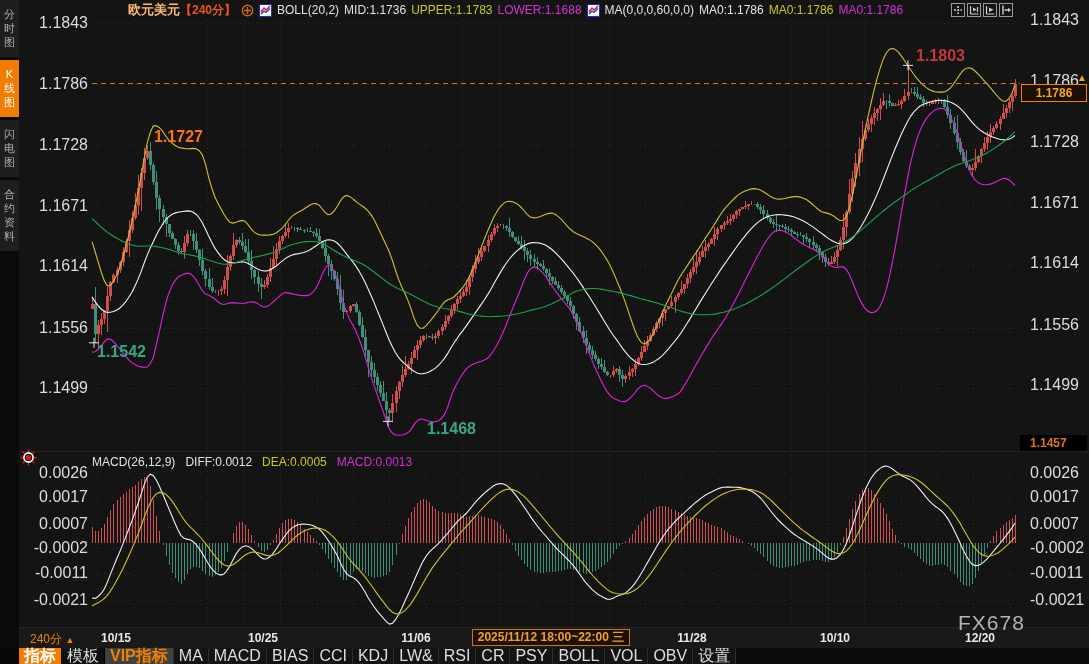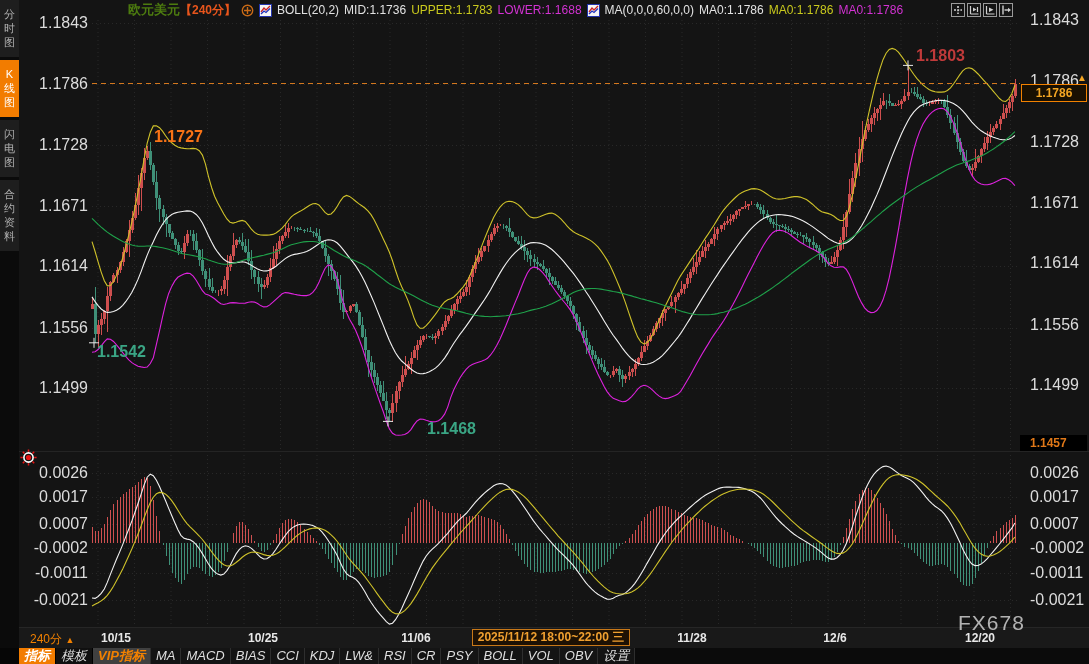--- a/index.html
+++ b/index.html
@@ -12,21 +12,21 @@
   
   #sidebar { position:absolute; left:0; top:0; width:19px; height:648px; background:#0b0b0b; z-index:5; }
   .side-tab { width:19px; color:#b0b0b0; background:#1e1e1e; font-size:11px; line-height:14px;
               text-align:center; padding:7px 0 8px 0; margin-bottom:3px; cursor:pointer; }
   .side-tab b { display:block; font-weight:inherit; }
   .side-tab.active { background:#f27c00; color:#ffffff; }
 
   
   #legend { position:absolute; left:92px; top:2px; height:16px; z-index:6; font-size:12px;
             white-space:nowrap; display:flex; align-items:center; gap:5px; }
-  #legend .sym { color:#4d7c0f; font-weight:700; font-size:13px;padding-left:36px; }
+  #legend .sym { color:#fdba74; font-weight:700; font-size:13px;padding-left:36px; }
   #legend .per { color:#e8551c; font-weight:700; margin-left:-5px; }
   #legend .w { color:#e2e2e2; }
   #legend .y { color:#c9c91d; }
   #legend .m { color:#d232d2; }
   .leg-ico { display:inline-block; width:13px; height:13px; }
 
   
   #tr-icons { position:absolute; left:951px; top:3px; z-index:6; display:flex; gap:2px; }
   .tr-ico { width:14px; height:14px; cursor:pointer; }
 
@@ -66,22 +66,22 @@
   .dlab { position:absolute; top:3px; font-size:12px; font-weight:700; color:#e8e8e8;
           transform:translateX(-50%); }
   #date-highlight { position:absolute; top:1px; height:17px; border:1px solid #c87818;
                     background:#1d1104; color:#f0a030; font-size:12px; font-weight:700;
                     line-height:15px; text-align:center; z-index:6; }
 
   
   #toolbar { position:absolute; left:0; top:648px; width:1089px; height:16px; background:#0b0b0b;
              display:flex; align-items:stretch; z-index:5; }
   #toolbar-spacer { width:19px; background:#060606; }
-  .tb-item { font-size:13px; color:#dedede; padding:0 5px; display:flex; align-items:center;
-             cursor:pointer; background:#141414; border-right:1px solid #2e2e2e; line-height:16px;font-style:italic; }
+  .tb-item { font-size:16px; color:#dedede; padding:0 5px; display:flex; align-items:center;
+             cursor:pointer; background:#141414; border-right:1px solid #2e2e2e; line-height:16px; }
   .tb-item.active { background:#f27c00; color:#fff; font-weight:700; border-right-color:#000; }
   .tb-item.plain { background:#101010; border-right-color:#000; }
   .tb-item.vip { color:#f28100; font-weight:700; background:#404040;text-align:center; }
   #toolbar-fill { flex:1; background:#0b0b0b; }
 </style>
 </head>
 <body>
 
 <div id="stage">
   <svg id="chart-svg" width="1089" height="664">
@@ -300,31 +300,37 @@
   <div id="low-box">1.1457</div>
 
   <svg id="macd-sun" viewBox="0 0 17 17">
     <circle cx="8.5" cy="8.5" r="4.6" fill="none" stroke="#ffffff" stroke-width="1.6"></circle>
     <circle cx="8.5" cy="8.5" r="2.6" fill="#e81414"></circle>
     <g stroke="#e81414" stroke-width="1.5">
       <path d="M8.5 0.4v2.4M8.5 14.2v2.4M0.4 8.5h2.4M14.2 8.5h2.4M2.8 2.8l1.7 1.7M12.5 12.5l1.7 1.7M14.2 2.8l-1.7 1.7M4.5 12.5l-1.7 1.7"></path>
     </g>
   </svg>
 
+  <div id="macd-legend">
+    <span class="w">MACD(26,12,9)</span>
+    <span class="w">DIFF:0.0012</span>
+    <span class="y">DEA:0.0005</span>
+    <span class="m">MACD:0.0013</span>
+  </div>
 
   <div id="watermark">FX678</div>
 
   <div id="date-row">
     <span id="period-label"><span>240分</span> <span class="arr">▲</span></span>
     <span id="date-highlight" style="left: 472px; width: 158px;">2025/11/12 18:00~22:00 三</span>
   <span class="dlab" style="left: 116px;">10/15</span>
       <span class="dlab" style="left: 263px;">10/25</span>
       <span class="dlab" style="left: 407px; margin-left: 9px;">11/06</span>
       <span class="dlab" style="left: 692px;">11/28</span>
-      <span class="dlab" style="left: 835px;">12/6</span>
+      <span class="dlab" style="left: 835px;">10/10</span>
       <span class="dlab" style="left: 980px;">12/20</span>
     </div>
 
   <nav id="toolbar">
     <span id="toolbar-spacer"></span>
     <span id="toolbar-items" style="display:flex">
         <span class="tb-item active">指标</span>
         <span class="tb-item plain">模板</span>
         <span class="tb-item vip">VIP指标</span>
         <span class="tb-item">MA</span>

